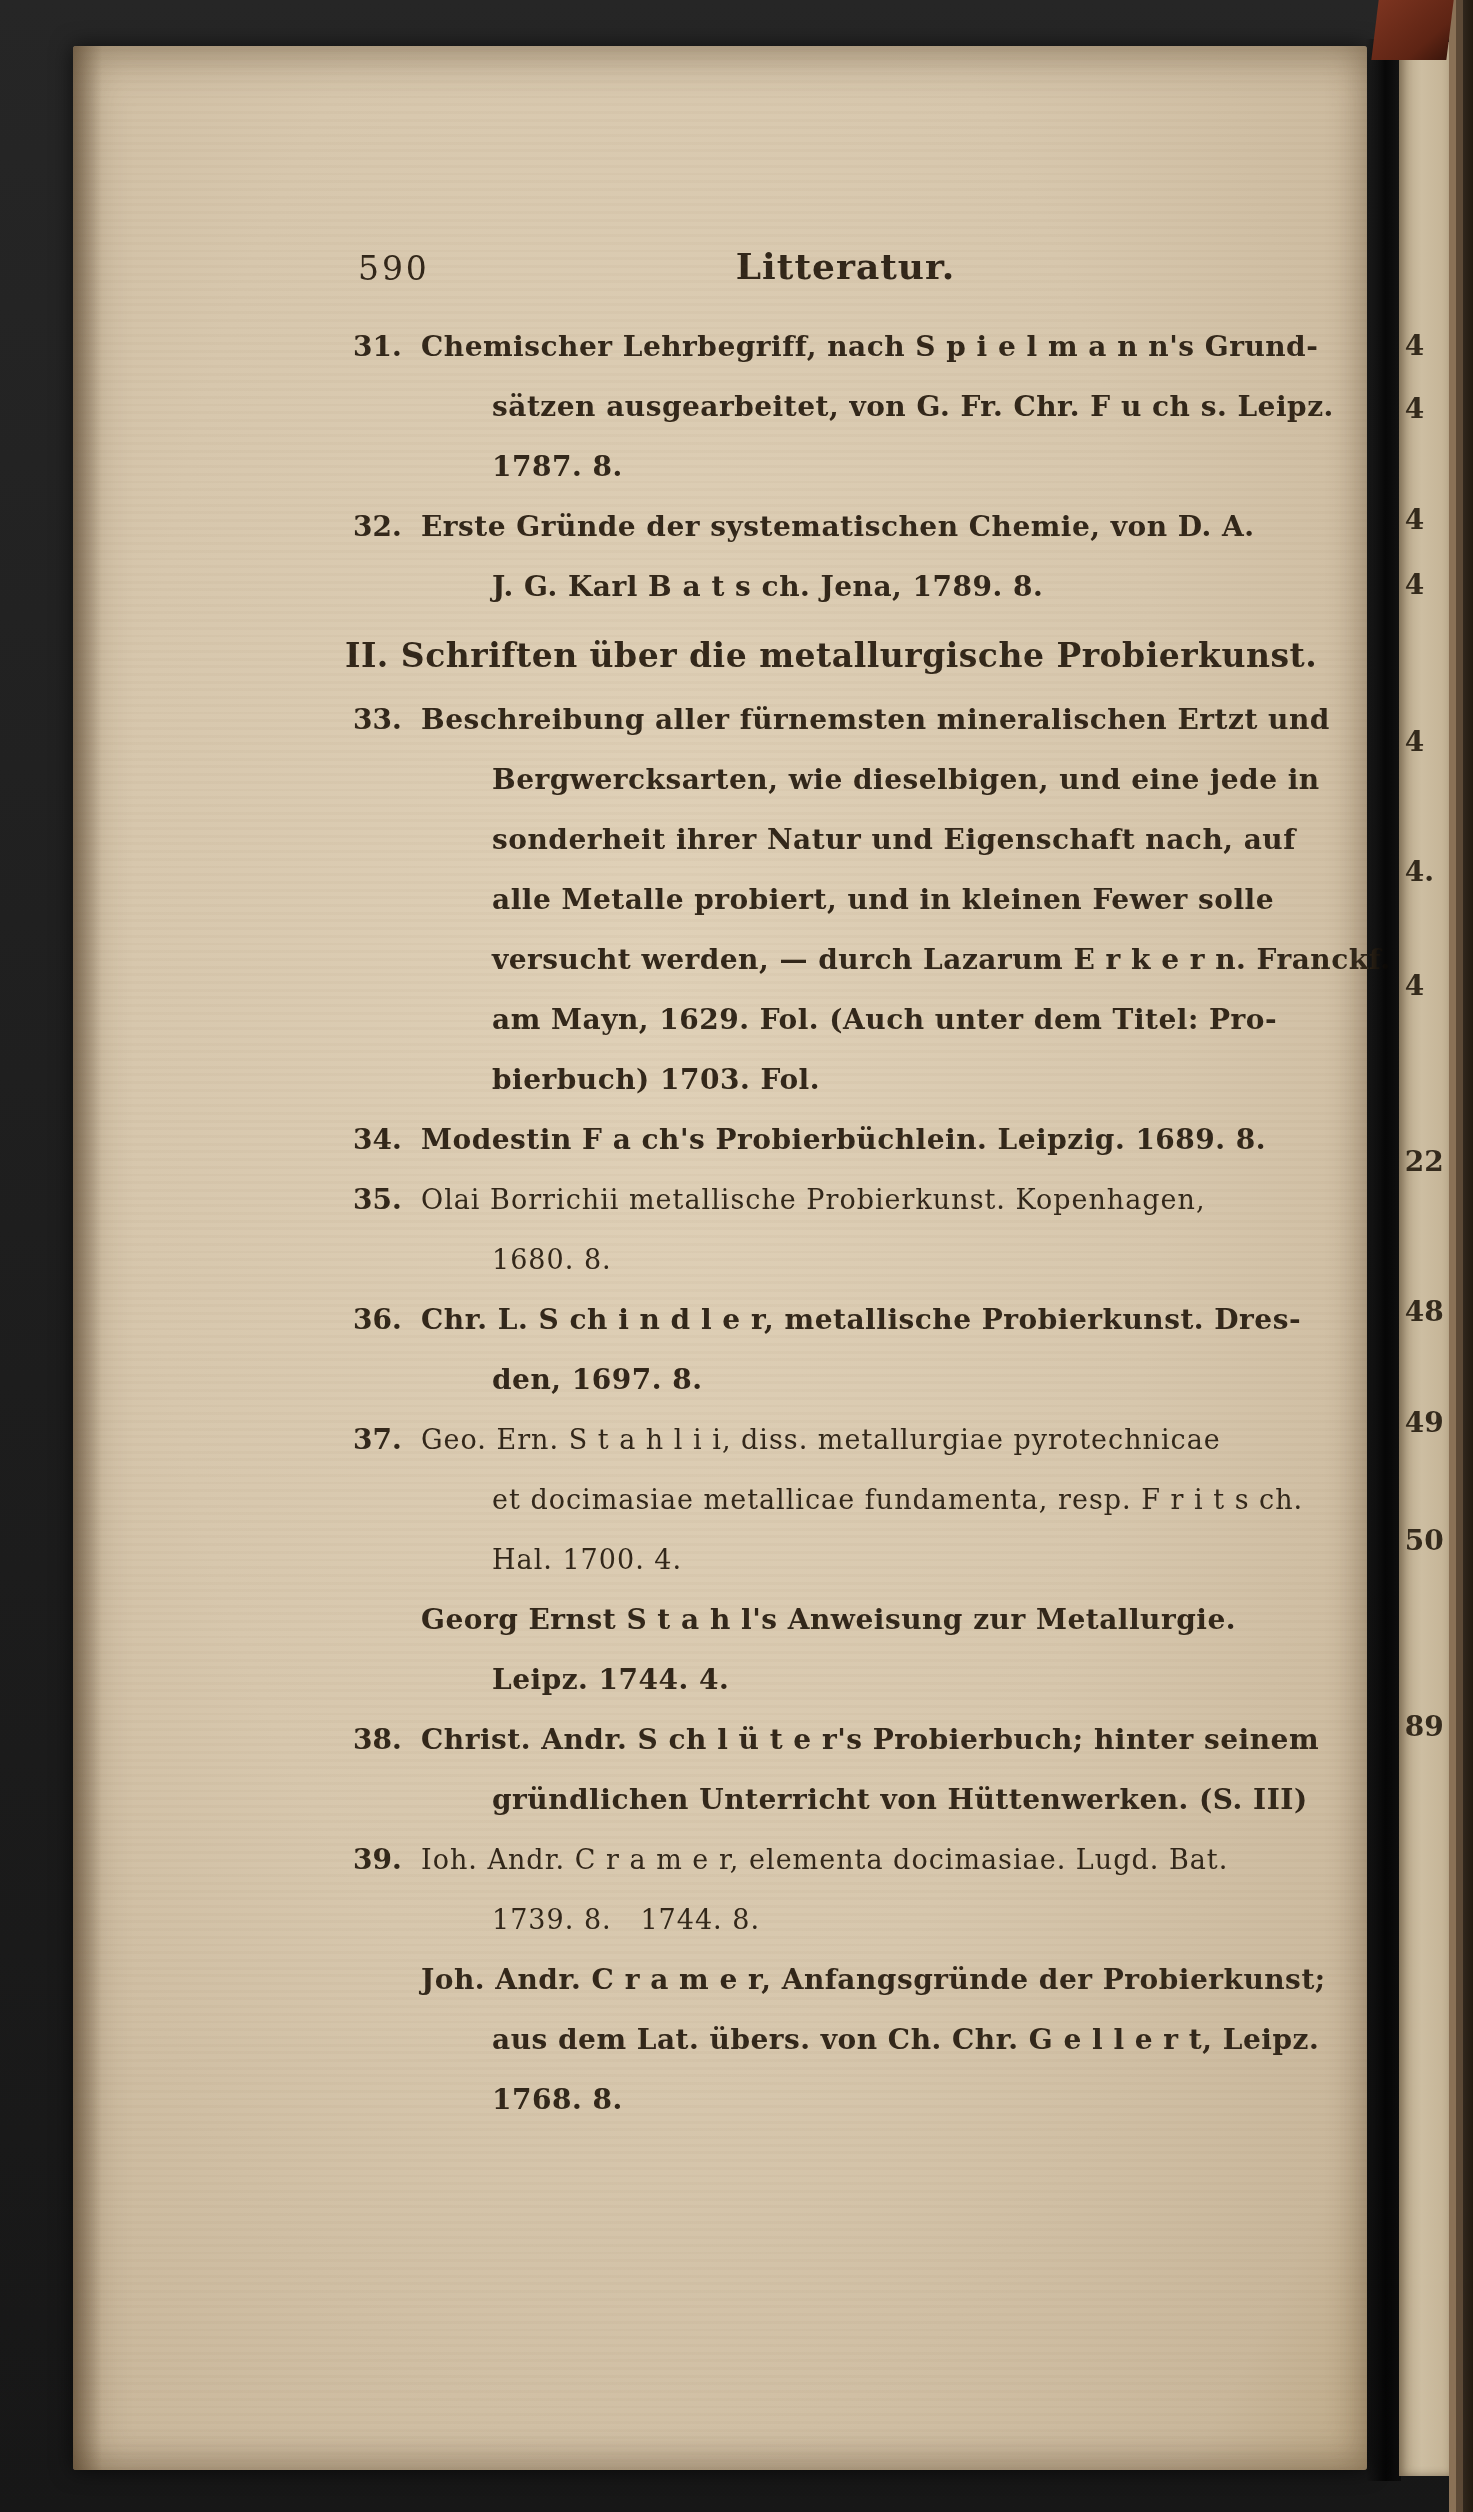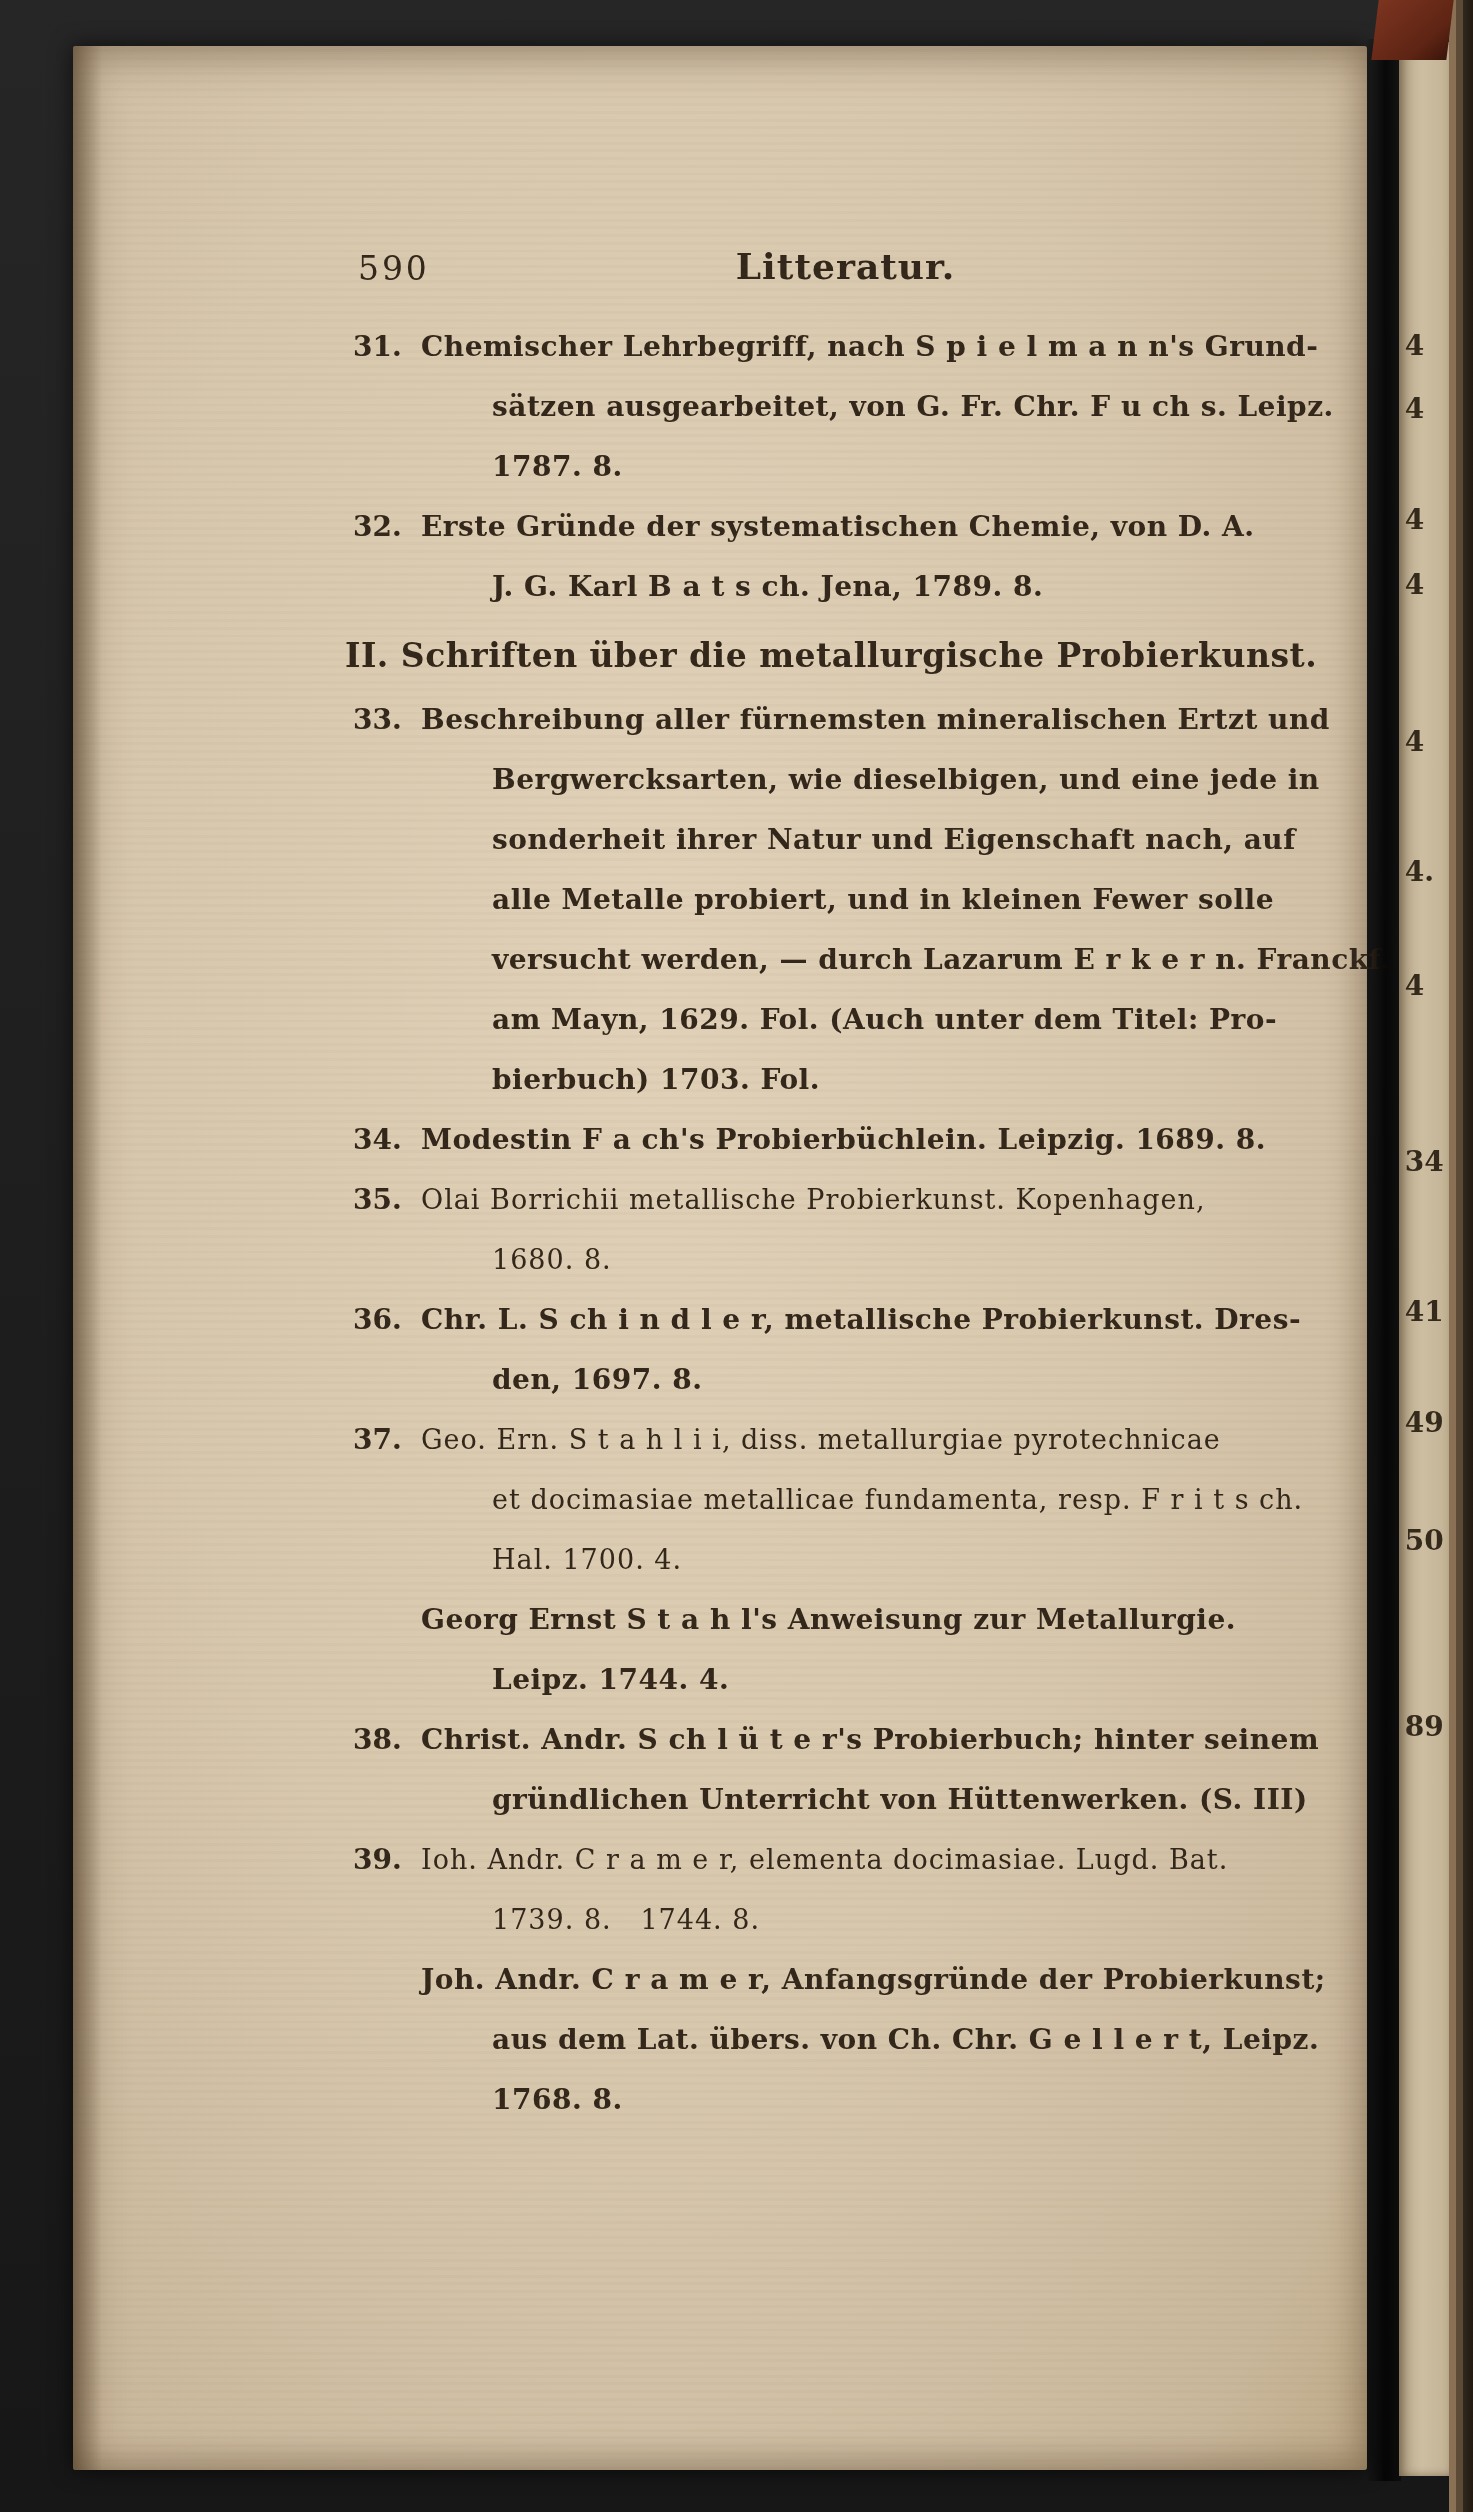--- a/index.html
+++ b/index.html
@@ -194,22 +194,22 @@
   <div class="gutter-shadow"></div>
 
   <div class="edge-page" id="edge-page">
       <span class="edge-num" style="top: 287px;">4</span>
       <span class="edge-num" style="top: 350px;">4</span>
       <span class="edge-num" style="top: 461px;">4</span>
       <span class="edge-num" style="top: 526px;">4</span>
       <span class="edge-num" style="top: 683px;">4</span>
       <span class="edge-num" style="top: 813px;">4.</span>
       <span class="edge-num" style="top: 927px;">4</span>
-      <span class="edge-num" style="top: 1103px;">34</span>
-      <span class="edge-num" style="top: 1253px;">41</span>
+      <span class="edge-num" style="top: 1103px;">22</span>
+      <span class="edge-num" style="top: 1253px;">48</span>
       <span class="edge-num" style="top: 1364px;">49</span>
       <span class="edge-num" style="top: 1482px;">50</span>
       <span class="edge-num" style="top: 1668px;">89</span>
     </div>
 
   <div class="edge-bands"></div>
 
   <div class="corner-cover"></div>
 
 </div>

